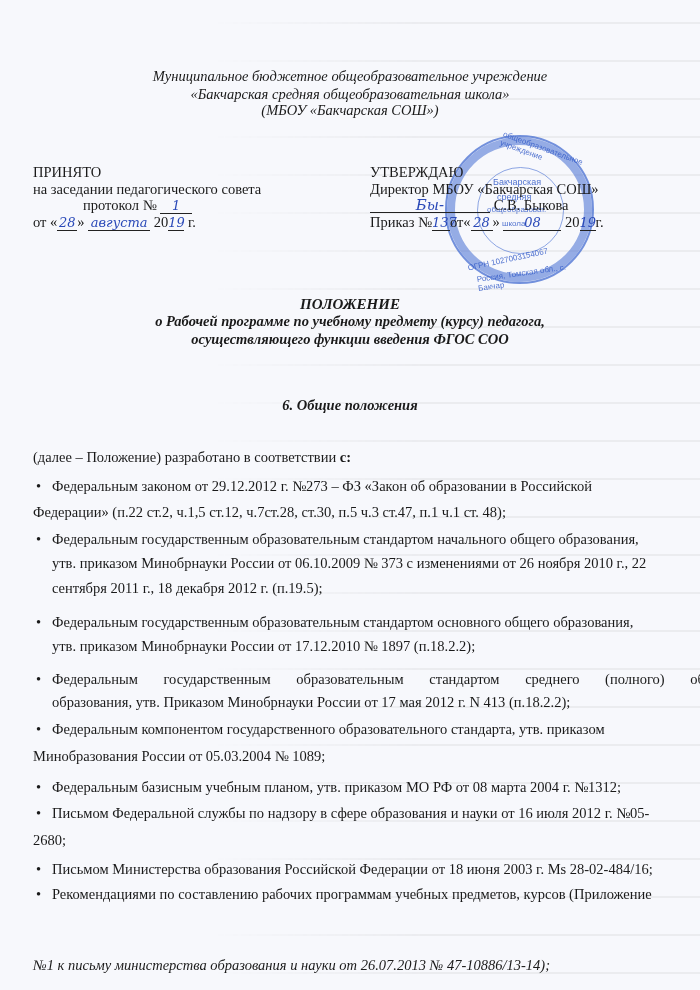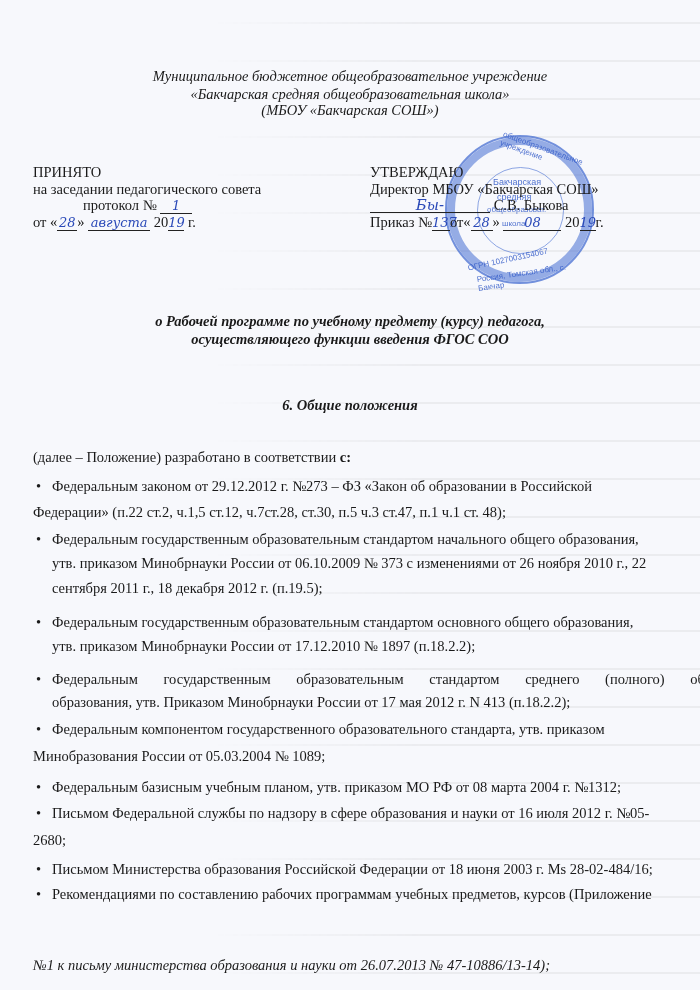--- a/index.html
+++ b/index.html
@@ -78,20 +78,21 @@
       <span class="ul hand" style="width:120px; font-size:15px;">Бы-</span>
       <span>С.В. Быкова</span>
     </div>
     <div class="abs" style="left:370px; top:214px;">
       <span>Приказ №</span><span class="ul hand" style="width:18px;">137</span><span>от«</span><span class="ul hand" style="width:22px;">28</span><span>»</span>
       <span class="ul hand" style="width:58px;">08</span>
       <span>20</span><span class="ul hand" style="width:16px;">19</span><span>г.</span>
     </div>
   </div>
 
+  <div class="abs center b" style="top:296px; font-size:15px;">ПОЛОЖЕНИЕ</div>
   <div class="abs center b" style="top:331px; font-size:14.5px;">осуществляющего функции введения  ФГОС СОО</div>
   <div class="abs center b" style="top:313px; font-size:14.5px;">о Рабочей программе по учебному предмету (курсу) педагога,</div>
 
   <div class="abs center b" style="top:397px;">6. Общие положения</div>
 
   <div class="abs" style="left:33px; top:449px;">
     <span>(далее – Положение) разработано в соответствии </span><span class="b">с:</span>
   </div>
 
   <div>

